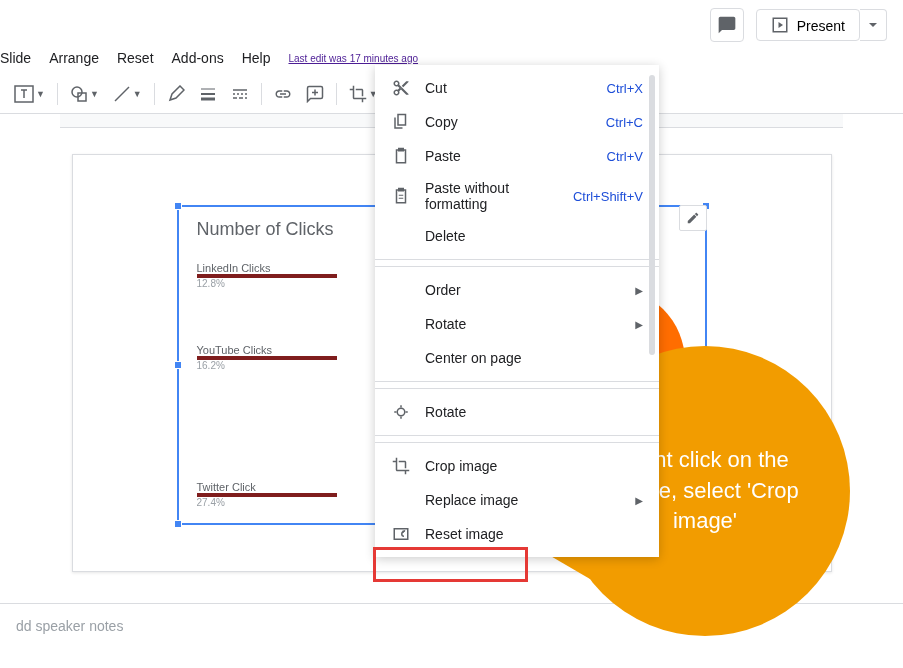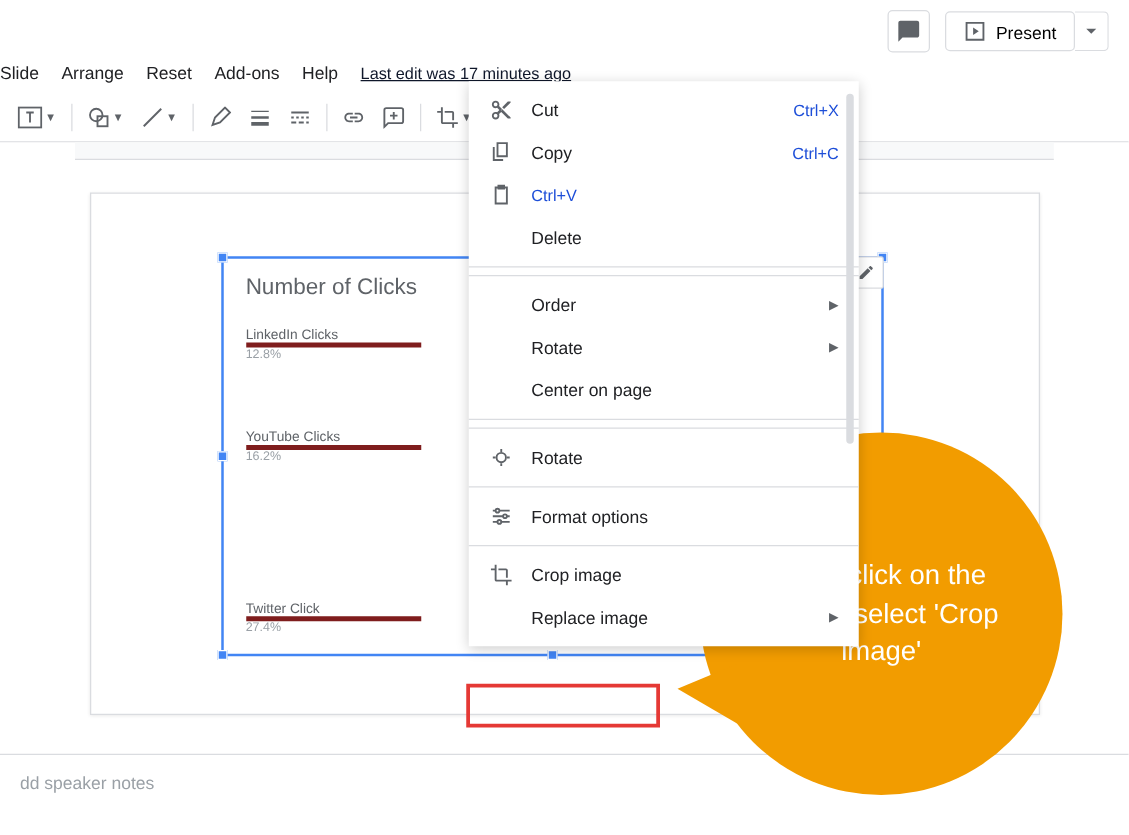--- a/index.html
+++ b/index.html
@@ -7,21 +7,21 @@
     
     .topbar { display: flex; align-items: center; justify-content: space-between; padding: 8px 16px 4px; }
     .topbar-right { display: flex; align-items: center; gap: 12px; }
     .comment-icon { width: 34px; height: 34px; border: 1px solid #dadce0; border-radius: 4px; display: flex; align-items: center; justify-content: center; cursor: pointer; }
     .present-btn { border: 1px solid #dadce0; border-radius: 4px; padding: 6px 14px; display: flex; align-items: flex-end; gap: 8px; font-size: 14px; cursor: pointer; }
     .present-dropdown { border: 1px solid #dadce0; border-left: none; border-radius: 0 4px 4px 0; padding: 6px 8px; display: flex; align-items: center; cursor: pointer; }
     .present-group { display: flex; }
     
     .menubar { display: flex; align-items: center; padding: 2px 0 6px; gap: 18px; font-size: 14px; color: #202124; }
     .menubar-item { cursor: pointer; padding: 2px 0; }
-    .last-edit { color: #0f172a; text-decoration: underline; font-size: 13px; }
+    .last-edit { color: #4c1d95; text-decoration: underline; font-size: 10px; }
     
     .toolbar { display: flex; align-items: center; padding: 4px 8px; gap: 2px; border-bottom: 1px solid #dadce0; height: 40px; }
     .tool-btn { padding: 6px; cursor: pointer; display: flex; align-items: center; color: #5f6368; border-radius: 2px; }
     .tool-sep { width: 1px; height: 22px; background: #dadce0; margin: 0 4px; }
     
     .canvas-area { position: relative; background: #fff; padding: 20px 60px; }
     .ruler { position: absolute; top: 0; left: 60px; right: 60px; height: 14px; background: #f8f9fa; border-bottom: 1px solid #dadce0; font-size: 8px; color: #999; }
     
     .slide { background: #fff; border: 1px solid #dadce0; box-shadow: 0 1px 3px rgba(0,0,0,0.1); width: 760px; height: 418px; margin: 20px auto; position: relative; }
     
@@ -32,21 +32,21 @@
     .h-bl { bottom: -5px; left: -5px; } .h-bm { bottom: -5px; left: calc(50% - 4px); } .h-br { bottom: -5px; right: -5px; }
     
     .chart-content { position: absolute; top: 0; left: 0; right: 0; bottom: 0; padding: 12px 18px; }
     .chart-title { font-size: 18px; color: #5f6368; font-weight: 400; }
     .legend-item { margin-top: 16px; }
     .legend-label { font-size: 11px; color: #5f6368; display: block; }
     .legend-value { font-size: 10px; color: #9aa0a6; border-top: 4px solid #7f1d1d; display: block; width: 140px; }
     .pie-slice { position: absolute; right: 20px; top: 80px; width: 150px; height: 150px; border-radius: 50%; background: conic-gradient(#ff6d00 0deg 180deg, #0d3b4c 180deg 360deg); overflow: hidden; }
     .edit-badge { position: absolute; top: -2px; right: -2px; width: 28px; height: 26px; background: #fff; border: 1px solid #dadce0; border-radius: 2px; display: flex; align-items: center; justify-content: center; }
     
-    .context-menu { position: absolute; top: 65px; left: 375px; width: 312px; background: #fff; box-shadow: 0 2px 10px rgba(0,0,0,0.2); padding: 6px 0; z-index: 100; font-size: 14px; }
+    .context-menu { position: absolute; top: 65px; left: 375px; width: 284px; background: #fff; box-shadow: 0 2px 10px rgba(0,0,0,0.2); padding: 6px 0; z-index: 100; font-size: 14px; }
     .ctx-item { display: flex; align-items: center; padding: 7px 16px; cursor: pointer; color: #202124; }
     .ctx-icon { width: 20px; height: 20px; margin-right: 14px; display: flex; align-items: center; justify-content: center; color: #5f6368; flex-shrink: 0; }
     .ctx-label { flex: 1; }
     .ctx-shortcut { color: #1d4ed8; font-size: 13px; }
     .ctx-arrow { color: #5f6368; font-size: 10px; }
     .ctx-sep { height: 1px; background: #dadce0; margin: 6px 0; }
     .ctx-scroll { position: absolute; top: 10px; right: 4px; width: 6px; height: 280px; background: #dadce0; border-radius: 3px; }
     
     .highlight-box { position: absolute; top: 547px; left: 373px; width: 155px; height: 35px; border: 3px solid #e53935; z-index: 101; }
     
@@ -227,21 +227,32 @@
         </span>
         <span class="ctx-label">Copy</span>
         <span class="ctx-shortcut">Ctrl+C</span>
       </div>
       <div class="ctx-item">
         <span class="ctx-icon">
           <svg width="18" height="18" viewBox="0 0 24 24">
             <path fill="none" stroke="#5f6368" stroke-width="2" d="M9 2h6v3H9z M6 4h12v17H6z"></path>
           </svg>
         </span>
+        <span class="ctx-label">Paste</span>
         <span class="ctx-shortcut">Ctrl+V</span>
+      </div>
+      <div class="ctx-item">
+        <span class="ctx-icon">
+          <svg width="18" height="18" viewBox="0 0 24 24">
+            <path fill="none" stroke="#5f6368" stroke-width="2" d="M9 2h6v3H9z M6 4h12v17H6z"></path>
+            <path stroke="#5f6368" stroke-width="1.5" d="M9 11h6M9 15h6"></path>
+          </svg>
+        </span>
+        <span class="ctx-label">Paste without formatting</span>
+        <span class="ctx-shortcut">Ctrl+Shift+V</span>
       </div>
       <div class="ctx-item">
         <span class="ctx-icon"></span>
         <span class="ctx-label">Delete</span>
       </div>
       <div class="ctx-sep"></div>
       <div class="ctx-sep"></div>
       <div class="ctx-item">
         <span class="ctx-icon"></span>
         <span class="ctx-label">Order</span>
@@ -261,44 +272,43 @@
       <div class="ctx-item">
         <span class="ctx-icon">
           <svg width="18" height="18" viewBox="0 0 24 24">
             <circle cx="12" cy="12" r="5" fill="none" stroke="#5f6368" stroke-width="2"></circle>
             <path d="M3 12h3M18 12h3M12 3v3M12 18v3" stroke="#5f6368" stroke-width="2"></path>
           </svg>
         </span>
         <span class="ctx-label">Rotate</span>
       </div>
       <div class="ctx-sep"></div>
-      <div class="ctx-item">
-        <span class="ctx-icon">
-          <svg width="18" height="18" viewBox="0 0 24 24">
-            <path stroke="#5f6368" stroke-width="2" d="M3 6h18M3 12h18M3 18h18"></path>
-            <circle cx="8" cy="6" r="2" fill="#fff" stroke="#5f6368" stroke-width="2"></circle>
-            <circle cx="16" cy="12" r="2" fill="#fff" stroke="#5f6368" stroke-width="2"></circle>
-            <circle cx="10" cy="18" r="2" fill="#fff" stroke="#5f6368" stroke-width="2"></circle>
-          </svg>
-        </span>
-        <span class="ctx-label">Format options</span>
-      </div>
       <div class="ctx-sep"></div>
       <div class="ctx-item">
         <span class="ctx-icon">
           <svg width="18" height="18" viewBox="0 0 24 24">
             <path fill="#5f6368" d="M17 15h2V7c0-1.1-.9-2-2-2H9v2h8v8zM7 17V1H5v4H1v2h4v10c0 1.1.9 2 2 2h10v4h2v-4h4v-2H7z"></path>
           </svg>
         </span>
         <span class="ctx-label">Crop image</span>
       </div>
       <div class="ctx-item">
         <span class="ctx-icon"></span>
         <span class="ctx-label">Replace image</span>
         <span class="ctx-arrow">▶</span>
+      </div>
+      <div class="ctx-item">
+        <span class="ctx-icon">
+          <svg width="18" height="18" viewBox="0 0 24 24">
+            <rect x="3" y="5" width="18" height="14" fill="none" stroke="#5f6368" stroke-width="2"></rect>
+            <path d="M16 9a3 3 0 1 0 0 6" fill="none" stroke="#5f6368" stroke-width="2"></path>
+            <path d="M16 9l-2-1M16 9l1-2" stroke="#5f6368" stroke-width="2"></path>
+          </svg>
+        </span>
+        <span class="ctx-label">Reset image</span>
       </div>
     </div>
 </div>
 
 <div class="highlight-box"></div>
 
 <div class="callout">
   <div class="callout-tail"></div>
   <div class="callout-bubble">
       <span>Right click on the image, select 'Crop image'</span>

